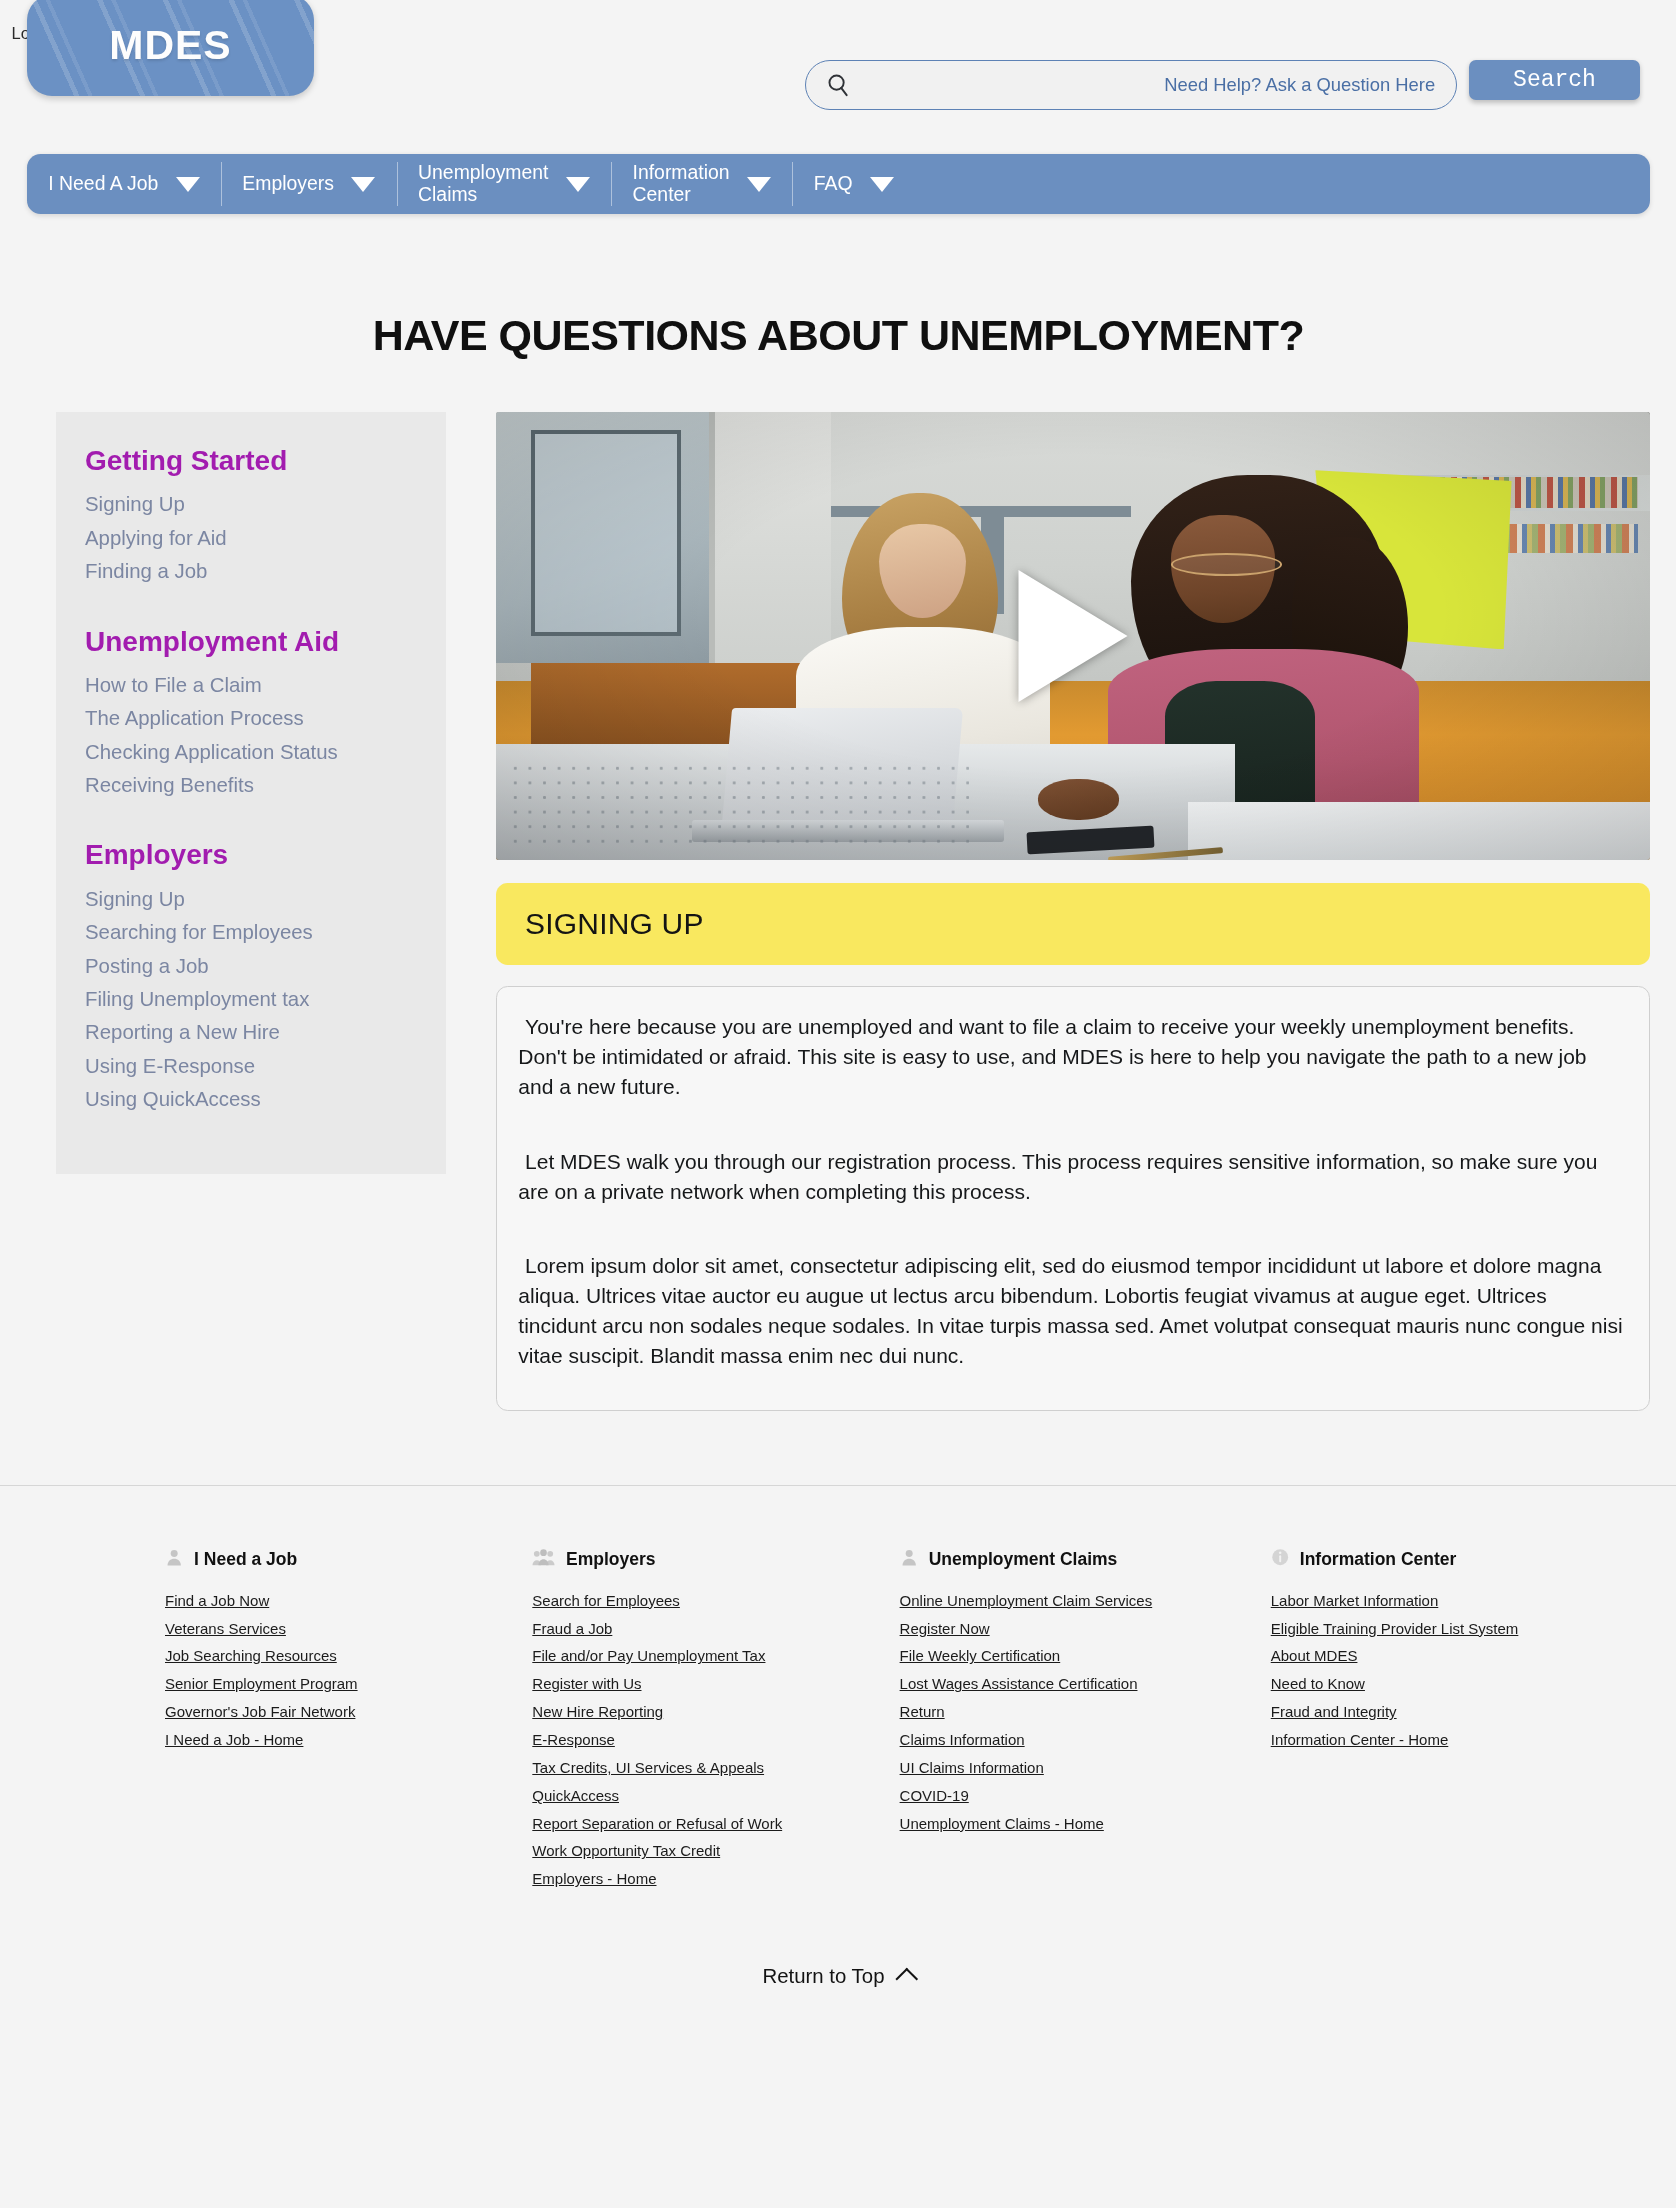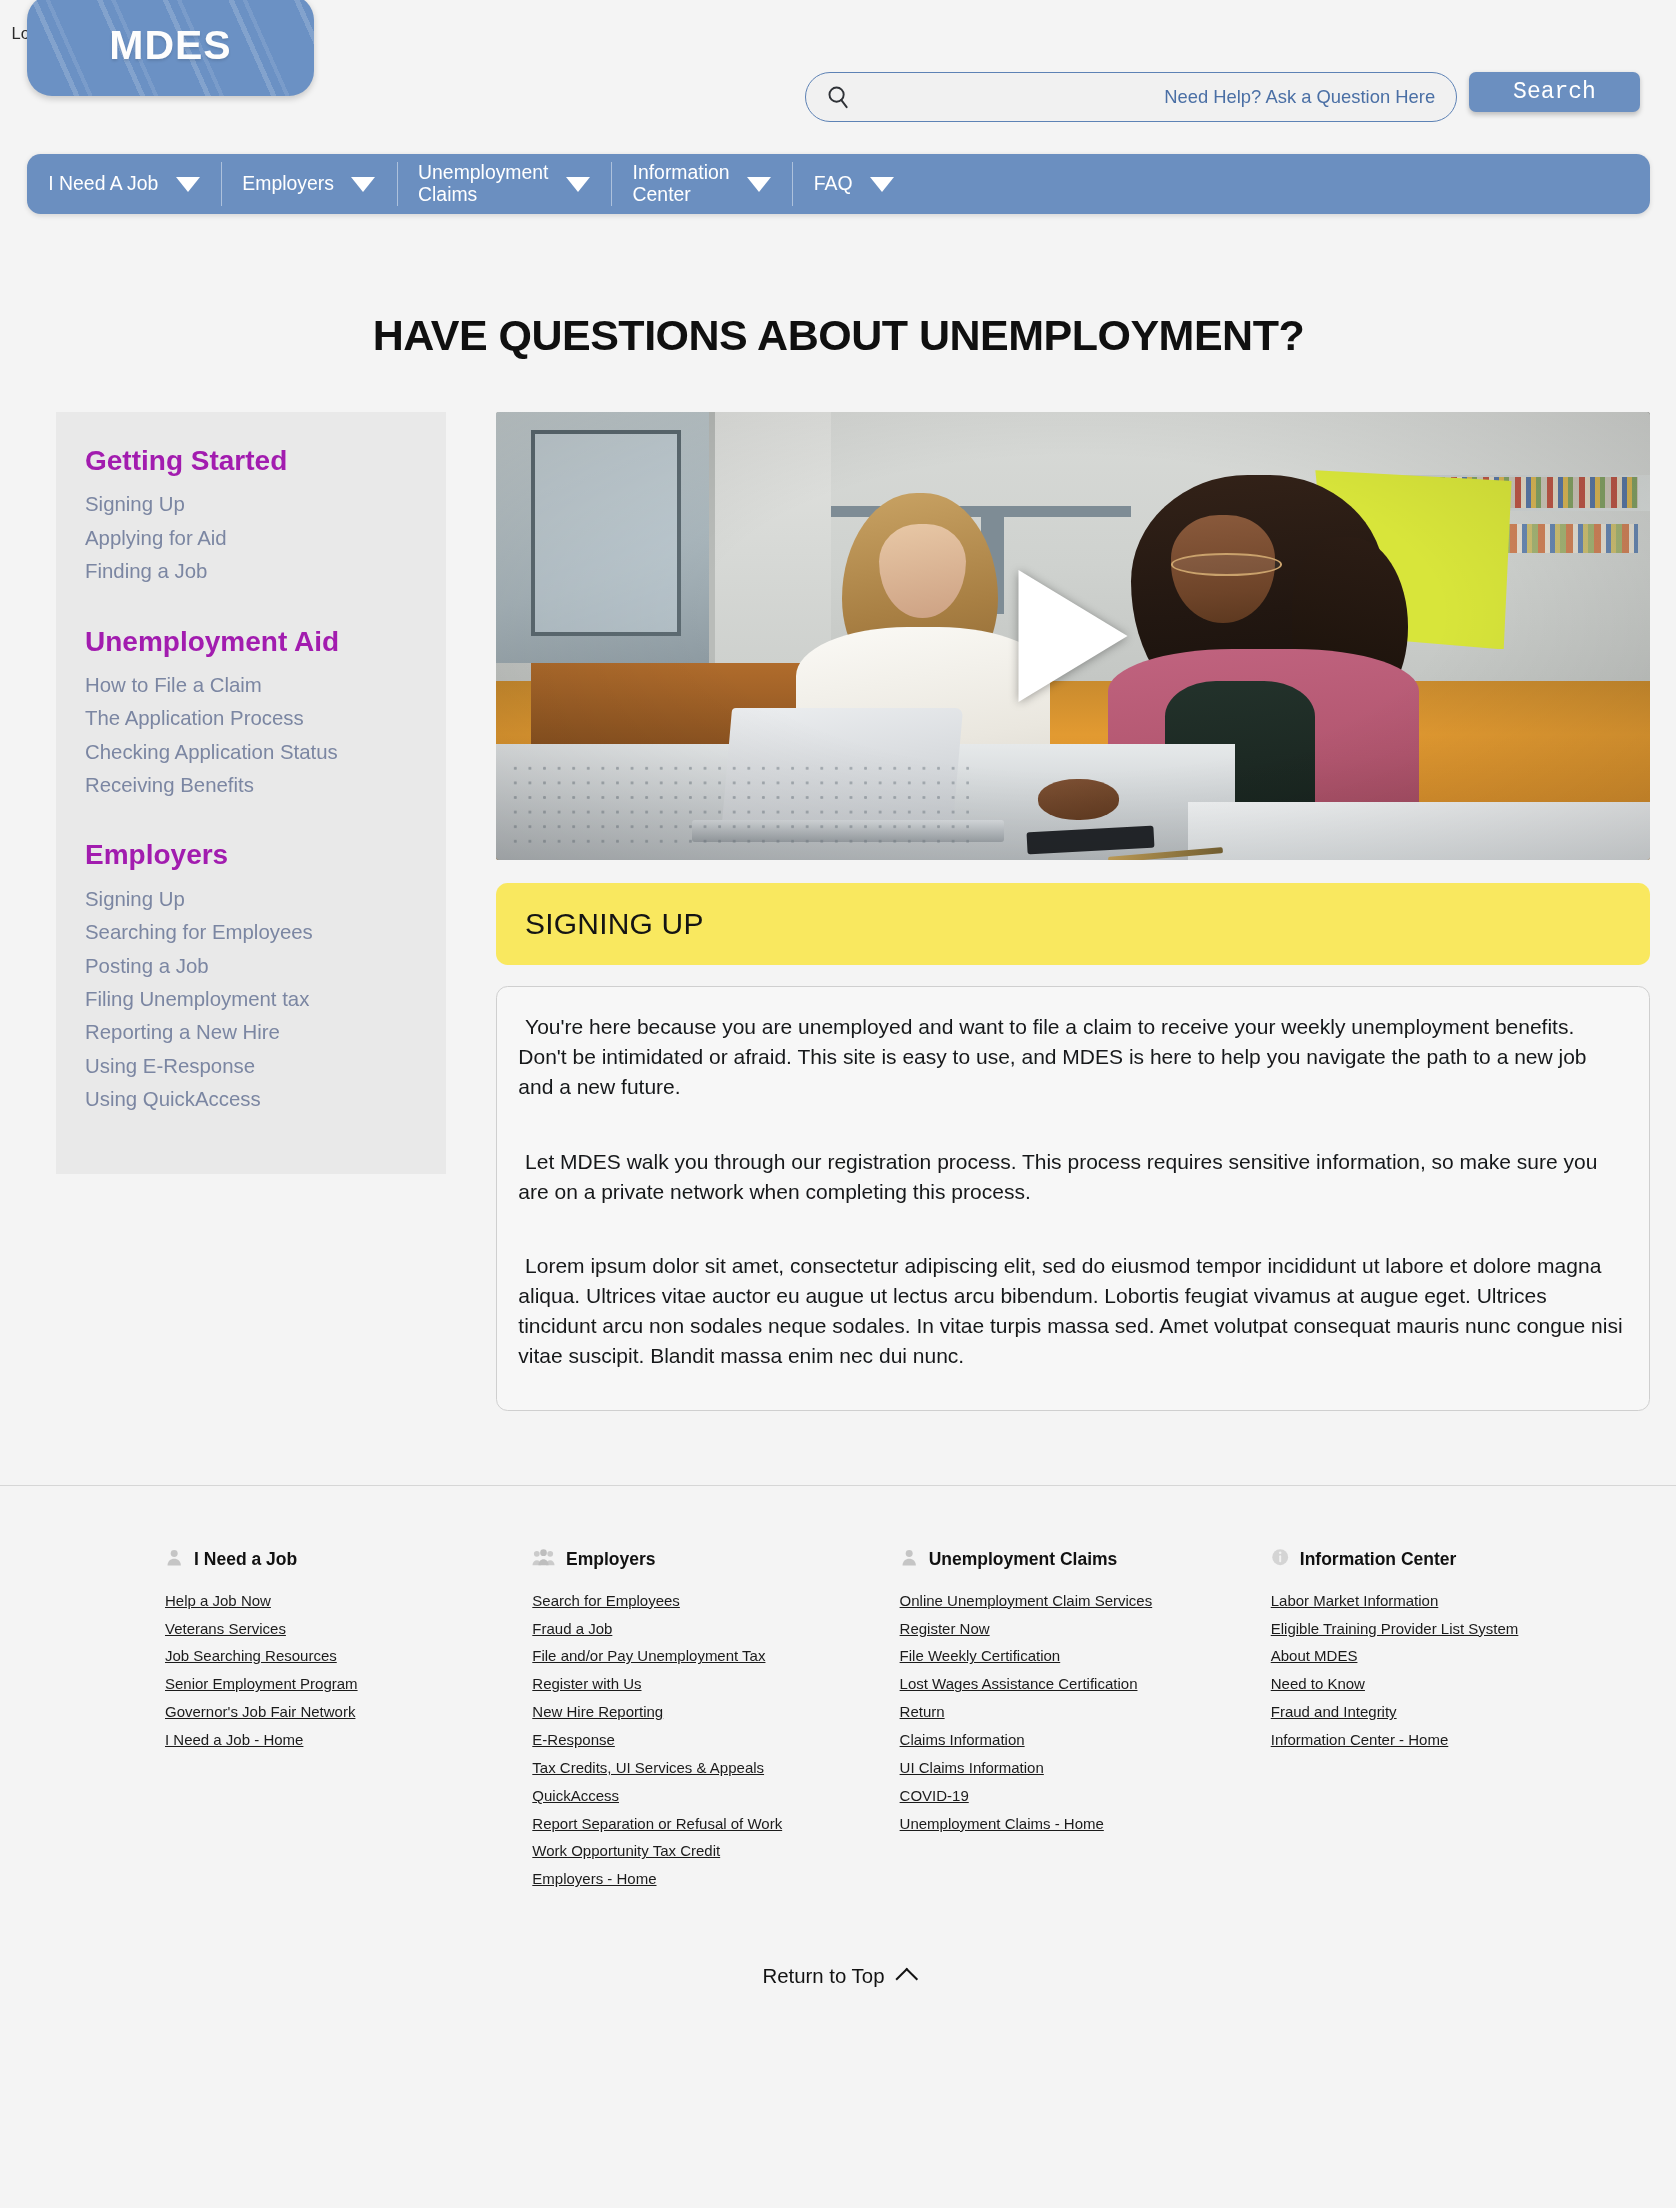--- a/index.html
+++ b/index.html
@@ -88,21 +88,21 @@
     color: #fdfdfd;
     font-size: 41px;
     font-weight: bold;
     letter-spacing: 1px;
     text-shadow: 0 1.9px 2.9px rgba(0,0,0,0.12);
   }
 
   .search-area {
     position: absolute;
     right: 37px;
-    top: 27px;
+    top: 15px;
     display: flex;
     align-items: flex-start;
   }
   .search-box {
     width: 652px;
     height: 50px;
     background: #f1f1f1;
     border: 1.9px solid #5d82b5;
     border-radius: 25px;
     display: flex;
@@ -616,21 +616,21 @@
   <div class="fcol">
     <div class="fhead">
       <span class="fhead-icon">
         <svg width="18.4" height="18.4" viewBox="0 0 19 19">
             <circle cx="9.5" cy="5.6" r="3.6" fill="#8e8e8e"></circle>
             <path d="M2.6 18c0-4.1 3.1-6.8 6.9-6.8s6.9 2.7 6.9 6.8z" fill="#8e8e8e"></path>
           </svg>
       </span>
       <span>I Need a Job</span>
     </div>
-    <a class="flink" href="#">Help a Job Now</a>
+    <a class="flink" href="#">Find a Job Now</a>
     <a class="flink" href="#">Veterans Services</a>
     <a class="flink" href="#">Job Searching Resources</a>
     <a class="flink" href="#">Senior Employment Program</a>
     <a class="flink" href="#">Governor's Job Fair Network</a>
     <a class="flink" href="#">I Need a Job - Home</a>
   </div>
 
   <div class="fcol">
     <div class="fhead">
       <span class="fhead-icon">

